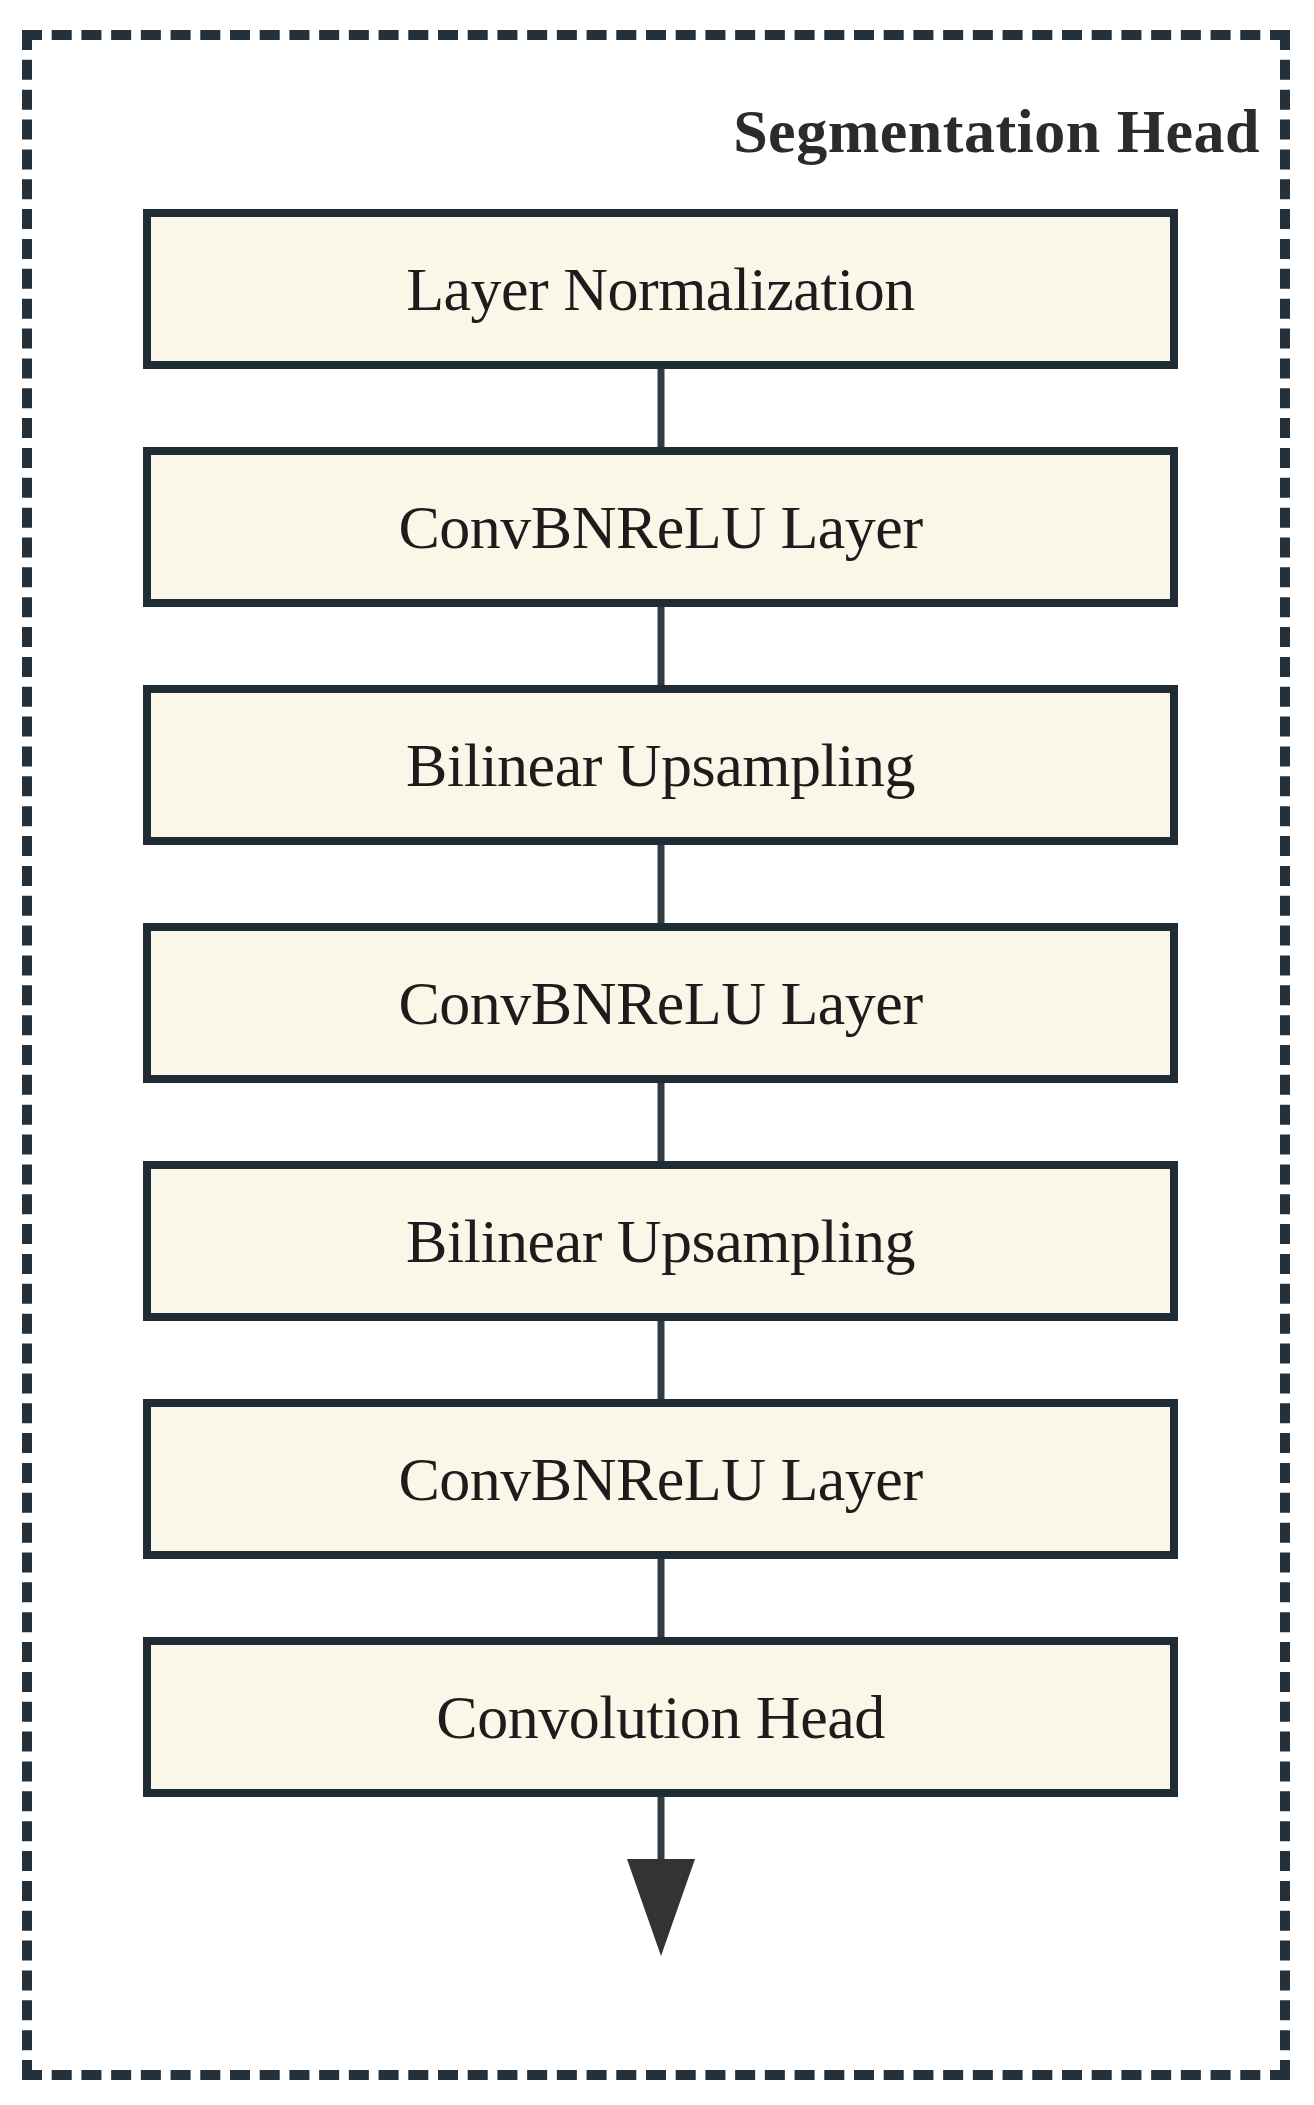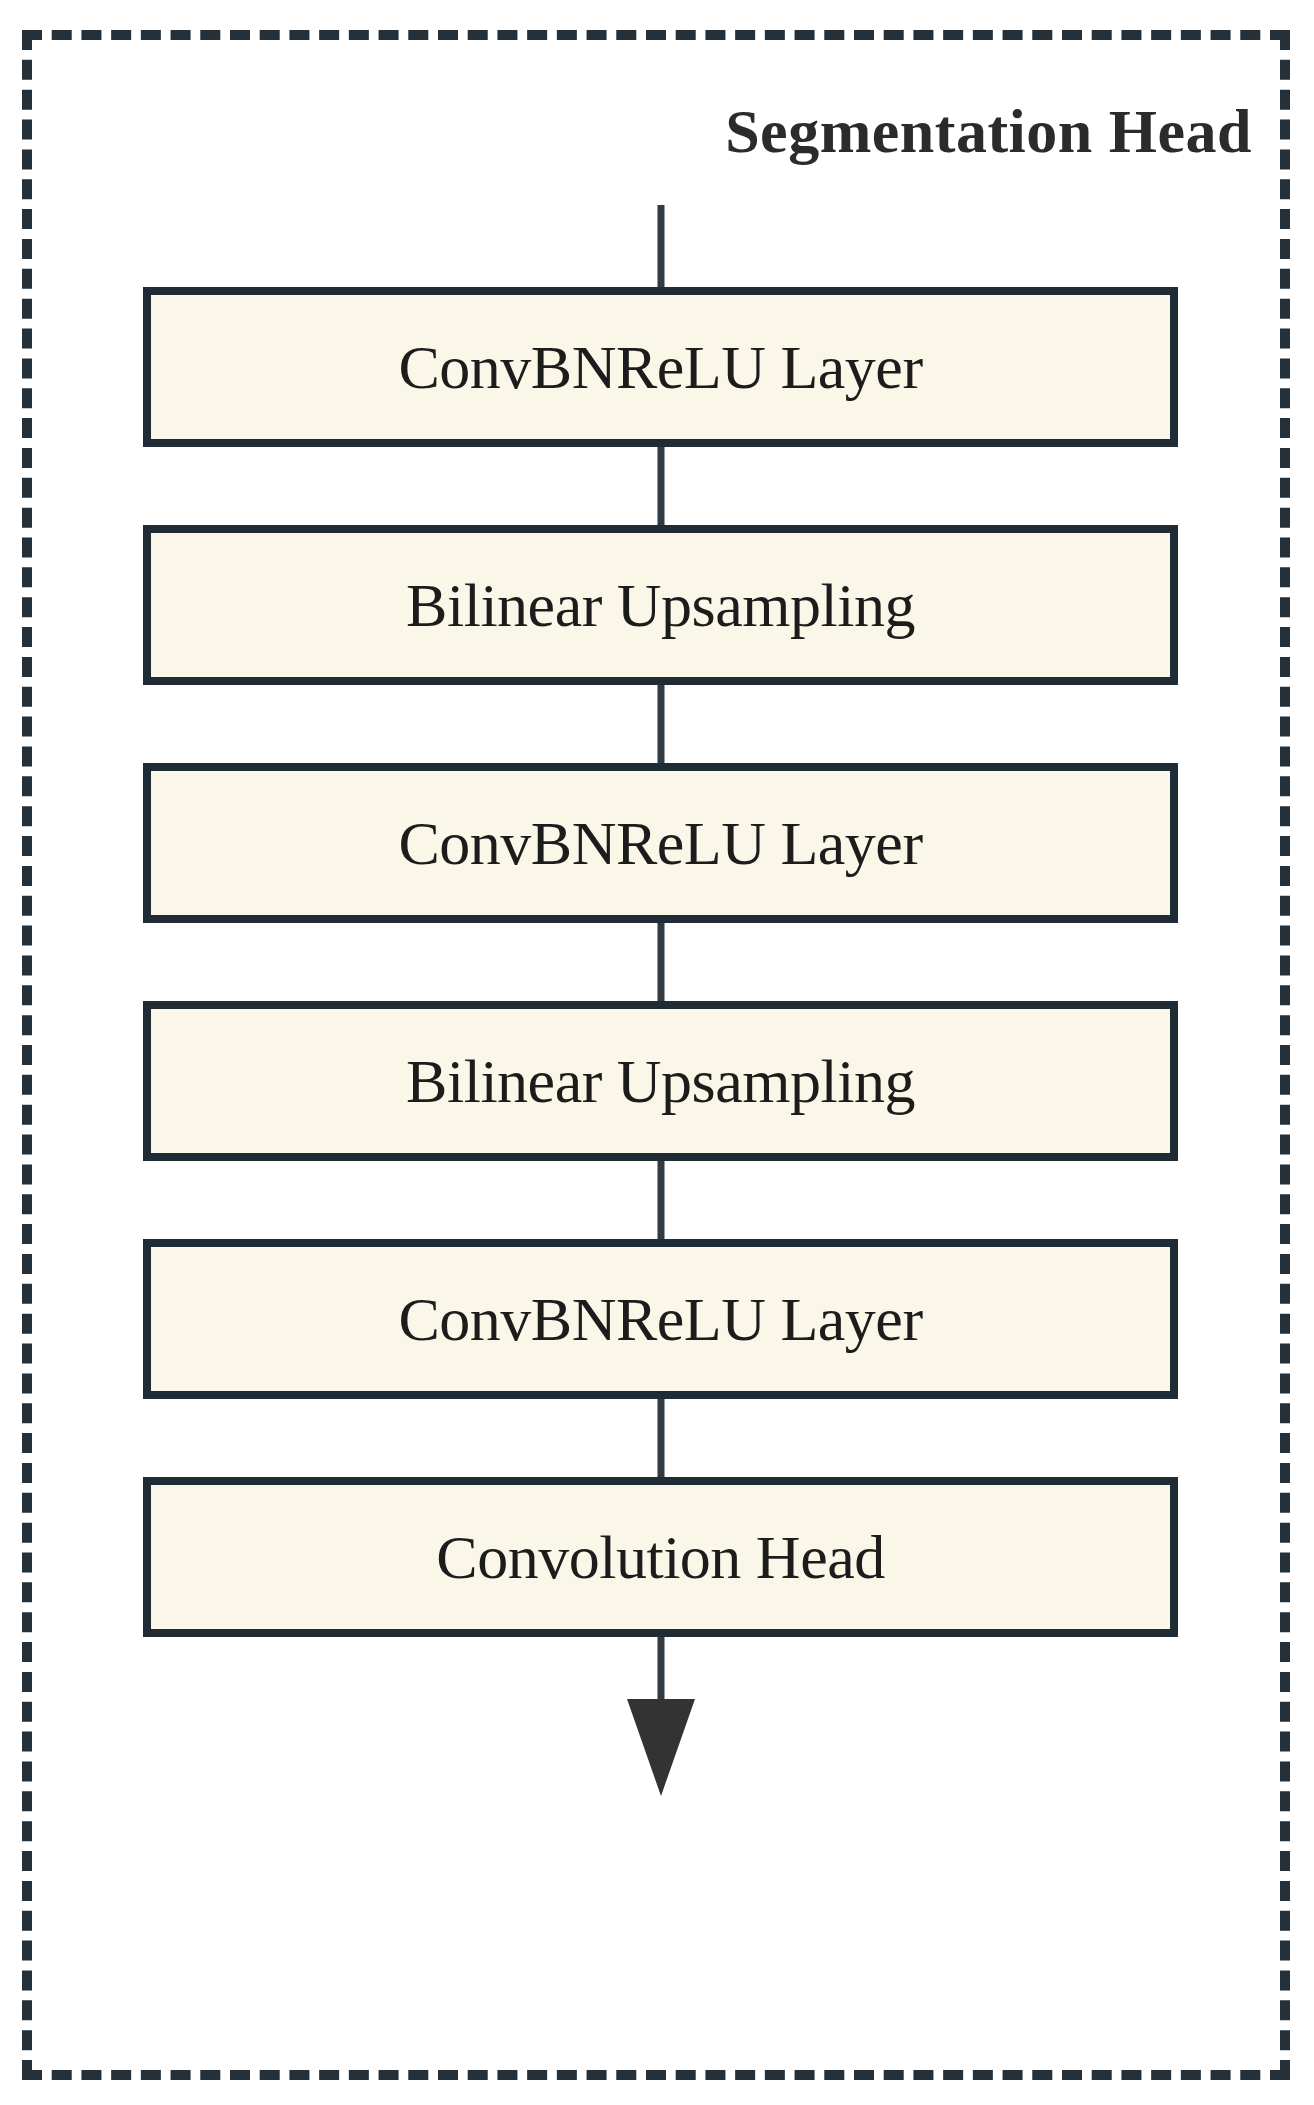--- a/index.html
+++ b/index.html
@@ -27,21 +27,21 @@
     width: 1268px;
     height: 2050px;
     box-sizing: border-box;
     border: 10px dashed #24303a;
     pointer-events: none;
   }
 
   
   .group-title {
     position: absolute;
-    left: 0px;
+    left: 8px;
     top: 96px;
     width: 1252px;
     text-align: right;
     font-family: "Liberation Serif", "DejaVu Serif", serif;
     font-weight: bold;
     font-size: 62px;
     line-height: 70px;
     letter-spacing: 0.5px;
     color: #2b2b2b;
     white-space: nowrap;
@@ -126,20 +126,23 @@
 <body>
 
 <div id="canvas">
 
   <div class="dashed-frame"></div>
 
   <div class="group-title">Segmentation Head</div>
 
   <div class="flow">
 
+    <div class="node">
+      <span class="node-label">Layer Normalization</span>
+    </div>
     <div class="connector"></div>
 
     <div class="node">
       <span class="node-label">ConvBNReLU Layer</span>
     </div>
     <div class="connector"></div>
 
     <div class="node">
       <span class="node-label">Bilinear Upsampling</span>
     </div>

